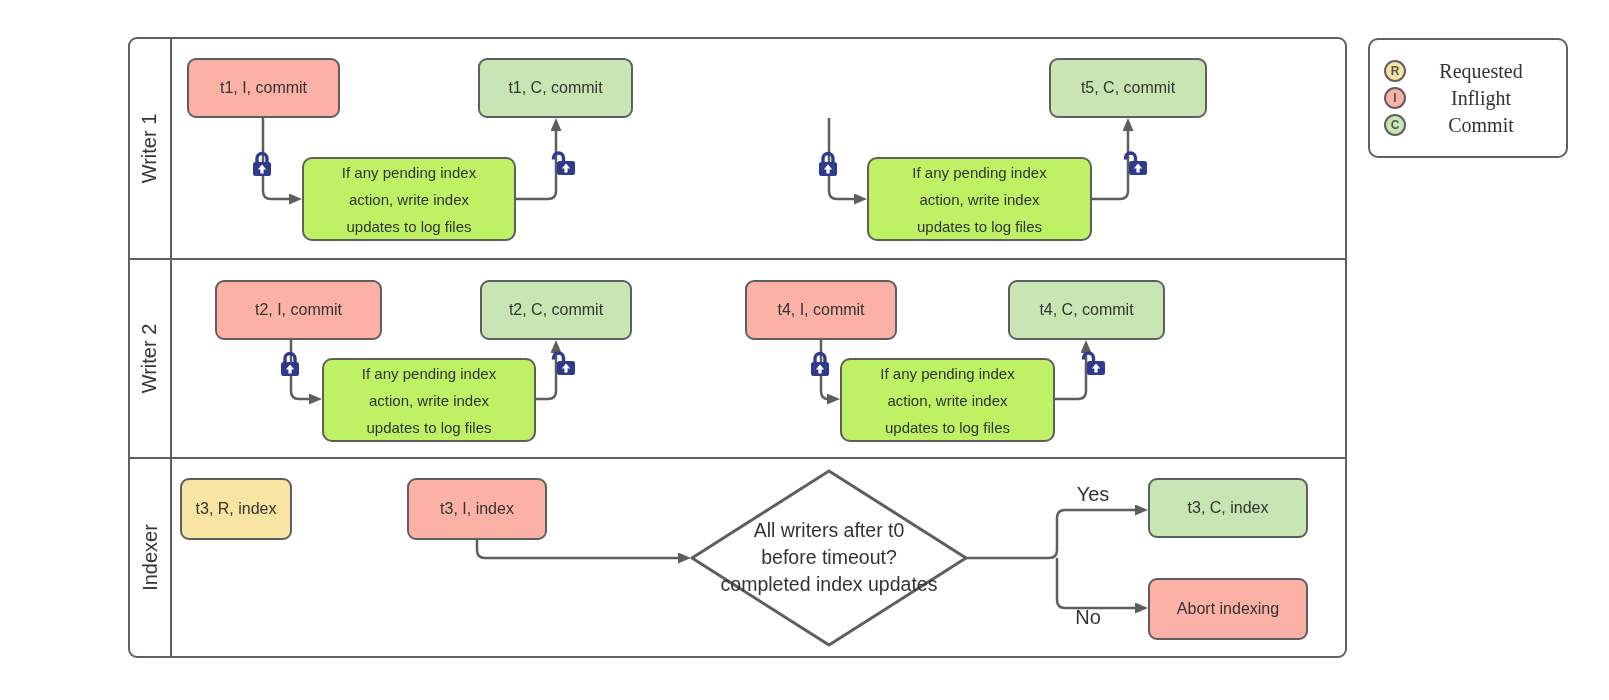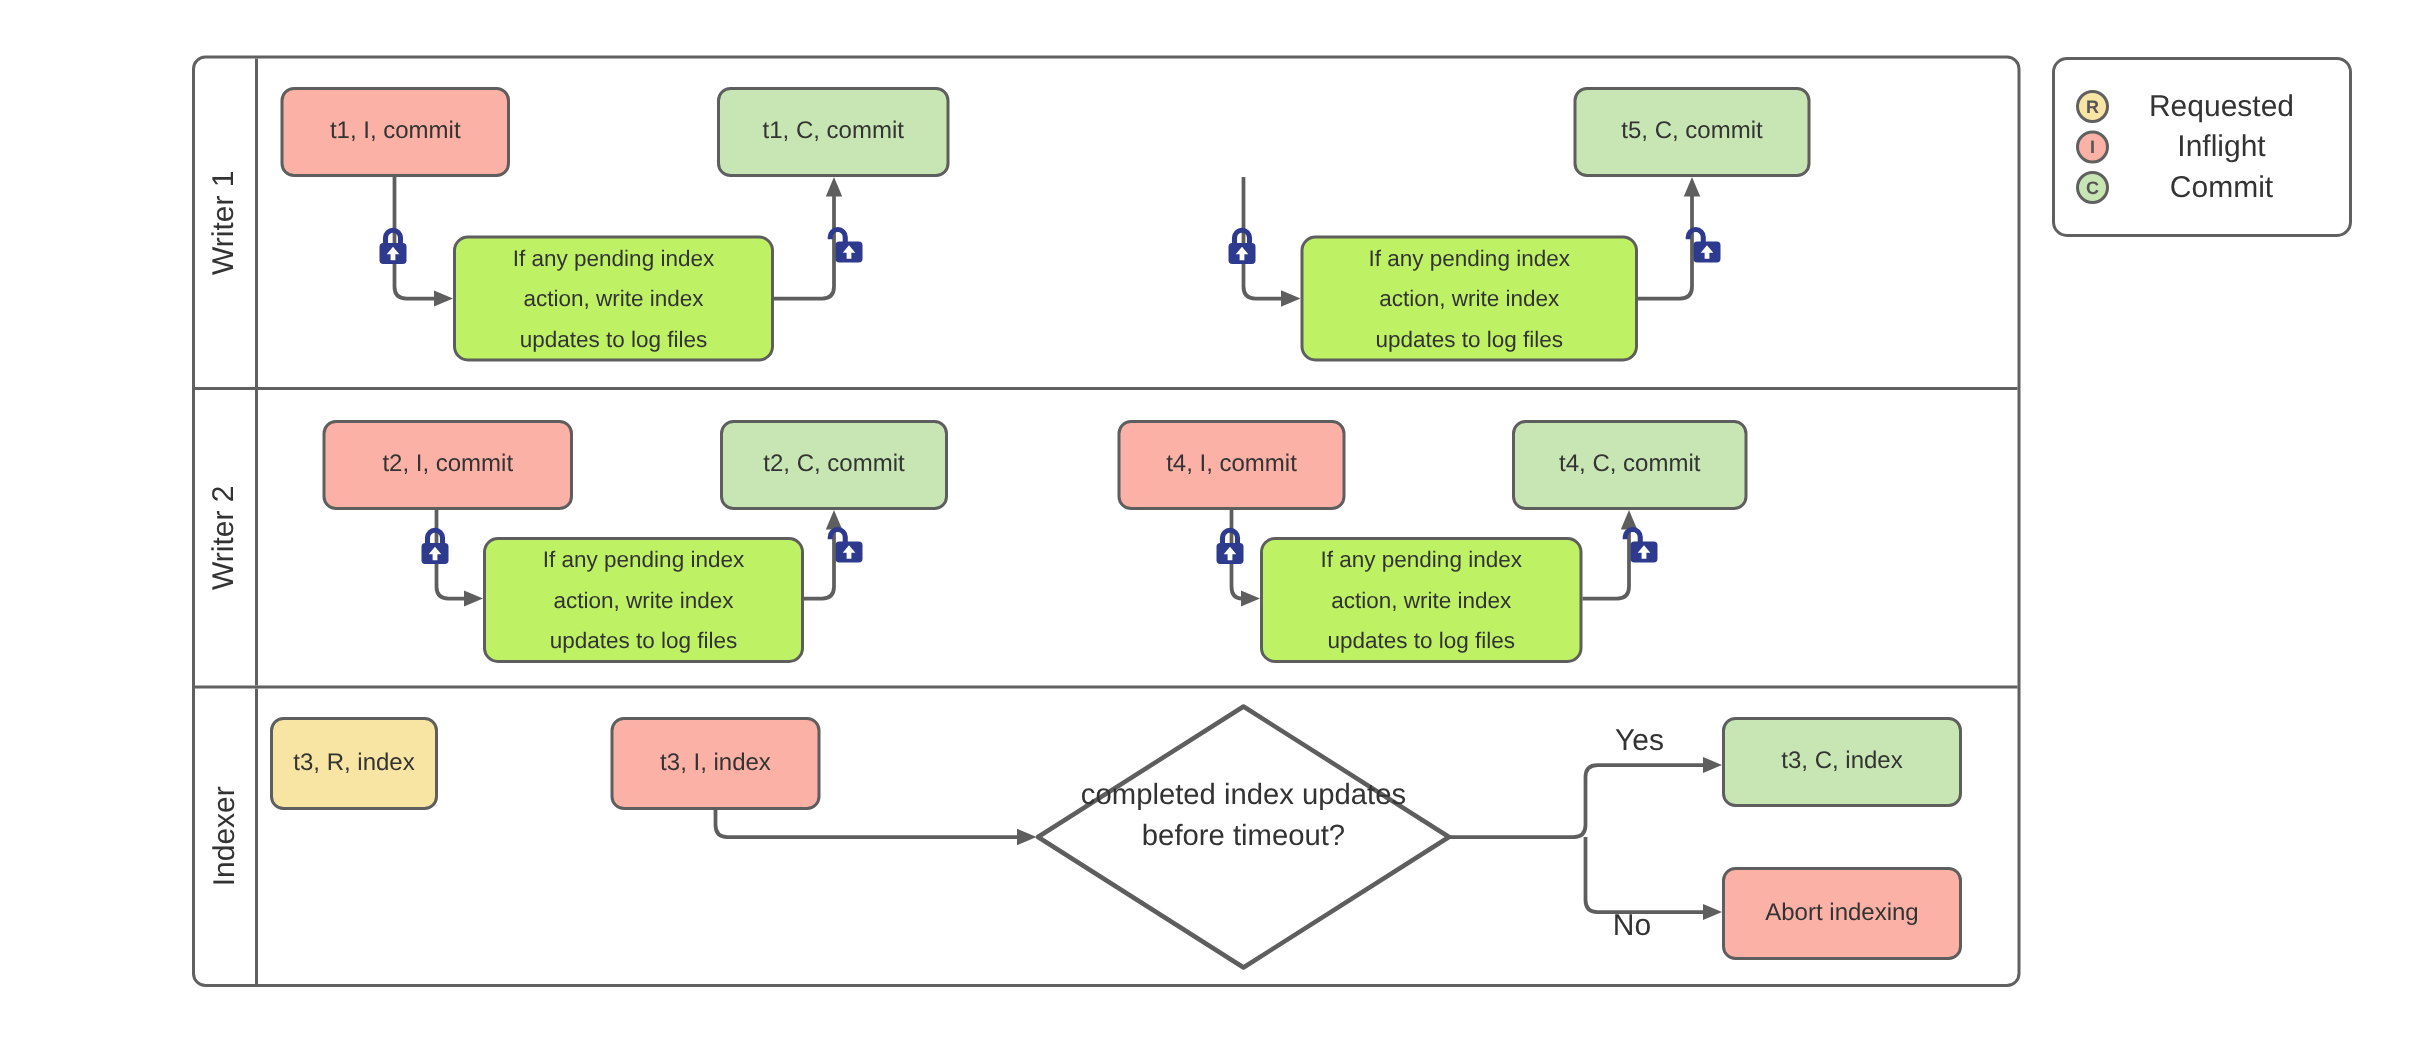--- a/index.html
+++ b/index.html
@@ -48,21 +48,21 @@
     border:2px solid #606060;border-radius:10px;background:#fff;
     display:flex;flex-direction:column;justify-content:center;padding:4px 10px 4px 14px;
   }
   .legend-row{display:flex;align-items:center;height:27px;}
   .legend-dot{
     width:22px;height:22px;border-radius:50%;box-sizing:border-box;border:2px solid #606060;
     display:flex;align-items:center;justify-content:center;
     font-size:12px;font-weight:bold;color:#555;flex:0 0 auto;
   }
   .c-requested{background:#f8e5a3;} .c-inflight{background:#fbb1a6;} .c-commit{background:#c8e6b3;}
-  .legend-label{flex:1;text-align:center;font-size:20px;color:#333;}
+  .legend-label{flex:1;text-align:center;font-size:20px;color:#333;font-family:Liberation Serif, serif;}
 </style>
 </head>
 <body>
 
 <div class="canvas">
 
   <div class="pool">
     <div class="lane lane-1">
       <div class="lane-label-cell">
         <span class="lane-label">Writer 1</span>
@@ -135,22 +135,23 @@
   <div class="node process" style="left:840px;top:358px;width:215px;height:84px">
     <div>If any pending index</div>
     <div>action, write index</div>
     <div>updates to log files</div>
   </div>
   <div class="node commit" style="left:1008px;top:280px;width:157px;height:60px">t4, C, commit</div>
 
   <div class="node requested" style="left:180px;top:478px;width:112px;height:62px">t3, R, index</div>
   <div class="node inflight" style="left:407px;top:478px;width:140px;height:62px">t3, I, index</div>
   <div class="decision-text">
+    <div>All writers after t0</div>
+    <div>before timeout?</div>
     <div>completed index updates</div>
-    <div>before timeout?</div>
   </div>
   <div class="node commit" style="left:1148px;top:478px;width:160px;height:60px">t3, C, index</div>
   <div class="node inflight" style="left:1148px;top:578px;width:160px;height:62px">Abort indexing</div>
 
   <div class="edge-label yes">Yes</div>
   <div class="edge-label no">No</div>
 
   <svg class="lock" style="left:250px;top:149px" width="24" height="30" viewBox="0 0 24 30">
     <path d="M7 14 V9.5 a5 5 0 0 1 10 0 V14" fill="none" stroke="#2d3a8e" stroke-width="3.4"></path>
     <rect x="3" y="13" width="18" height="14" rx="2.5" fill="#2d3a8e"></rect>

